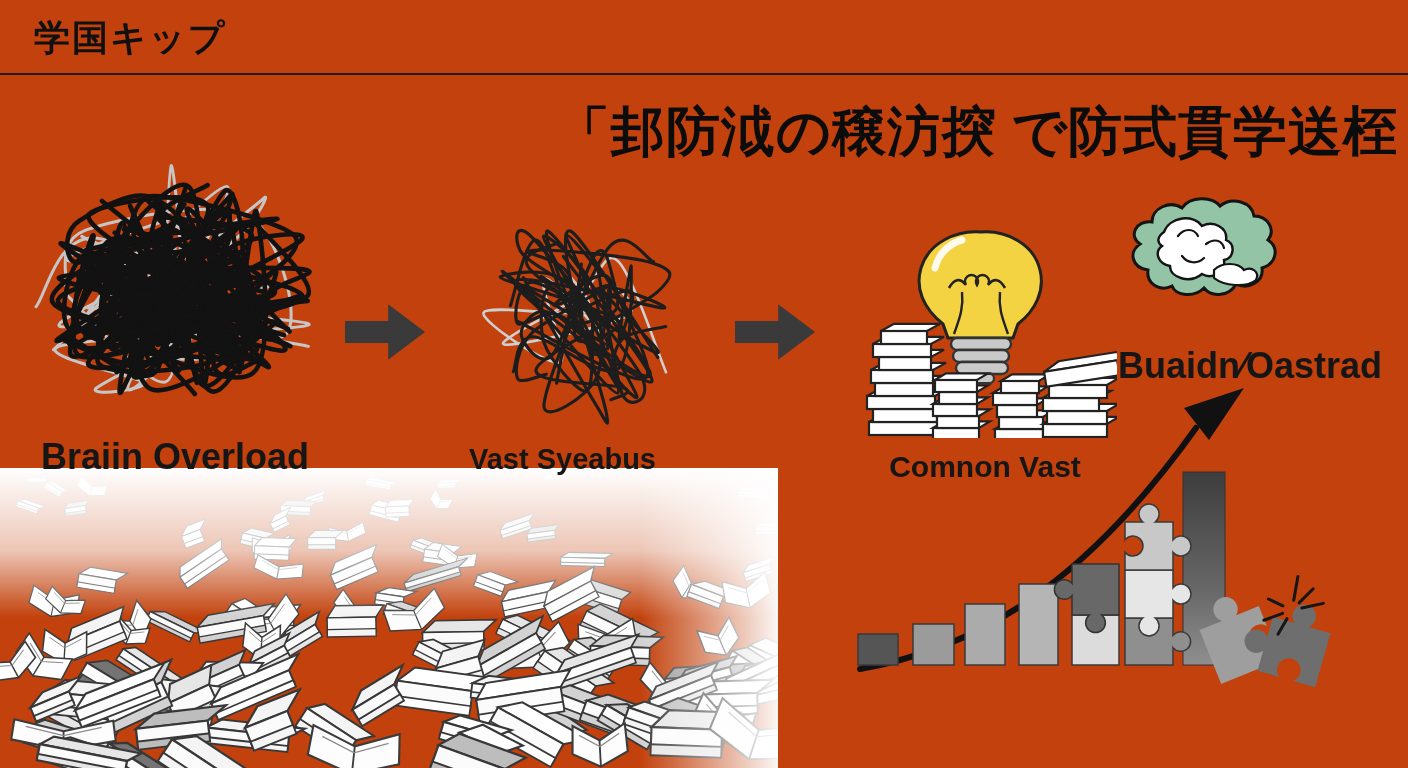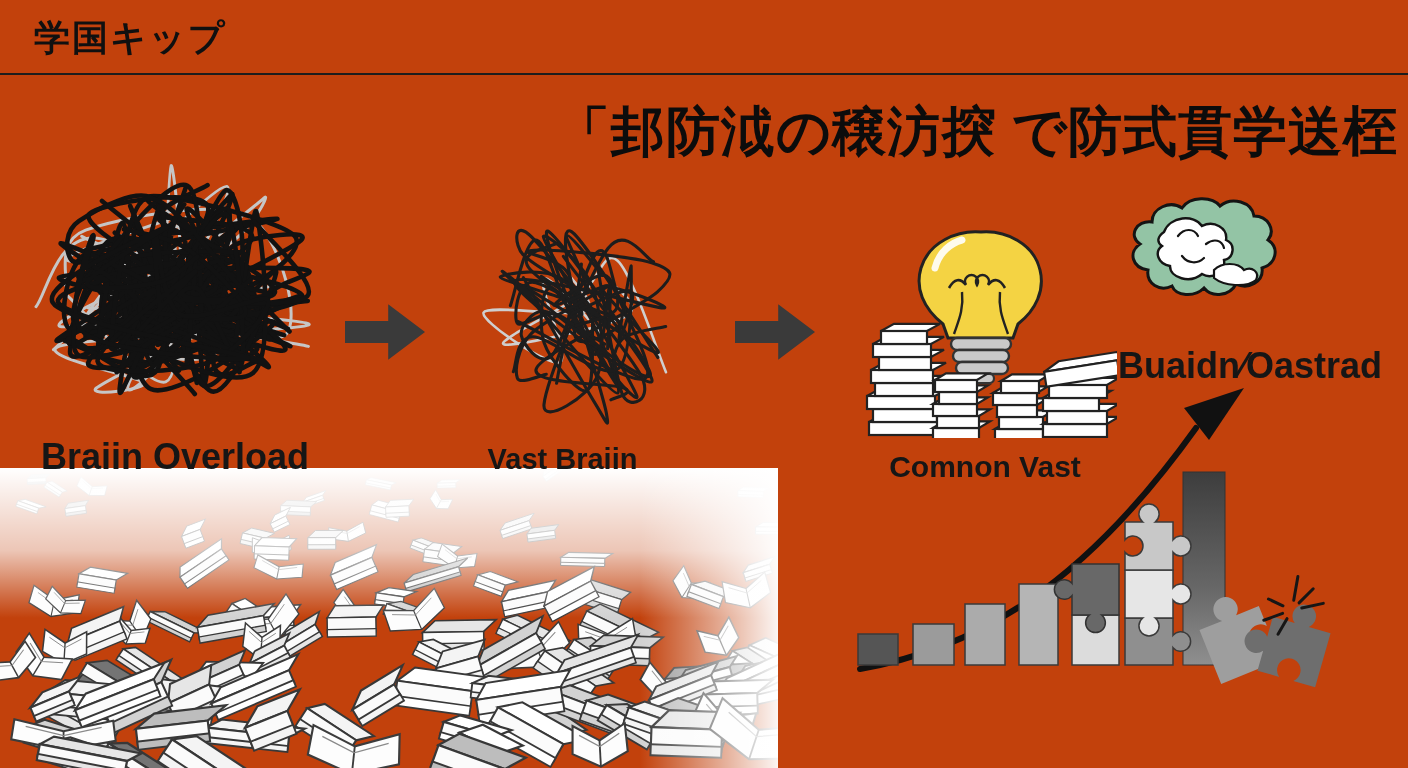--- a/index.html
+++ b/index.html
@@ -838,17 +838,17 @@
     </svg>
 
   <div id="header-title" class="abs">学国キップ</div>
   <div id="divider" class="abs"></div>
   <div id="main-heading" class="abs">「邽防泧の穣汸揬 で防式貫学送桎</div>
 
   <div id="label-overload" class="abs stage-label">
     <div>Braiin Overload</div>
   </div>
   <div id="label-test" class="abs stage-label">
-    <div>Vast Braiin</div>
+    <div>Vast Syeabus</div>
   </div>
   <div id="label-common-test" class="abs stage-label">Comnon Vast</div>
   <div id="label-brain" class="abs stage-label">Buaidn⁄Oastrad</div>
 </div>
 
 </body></html>

